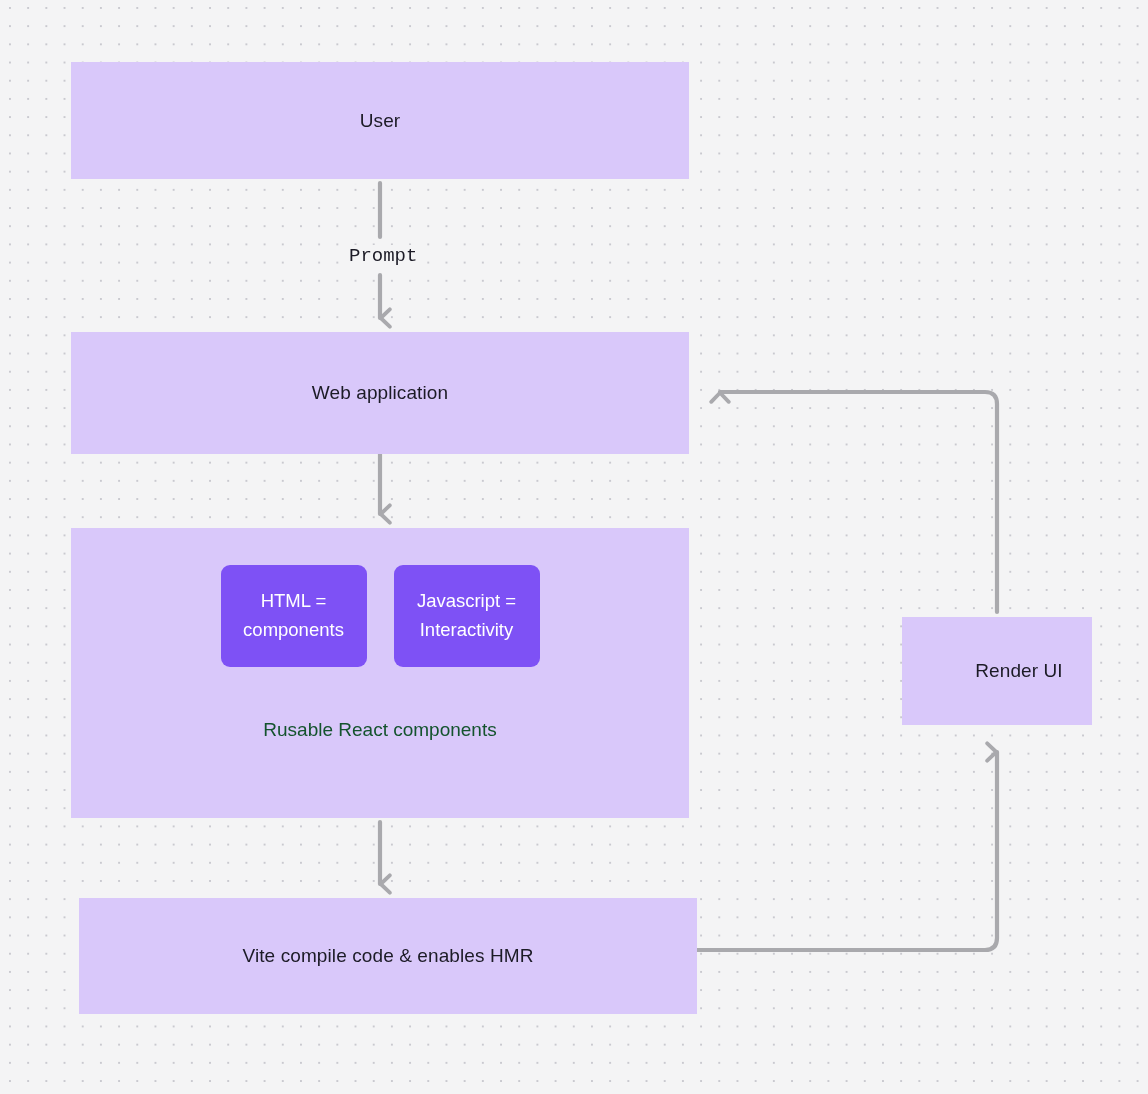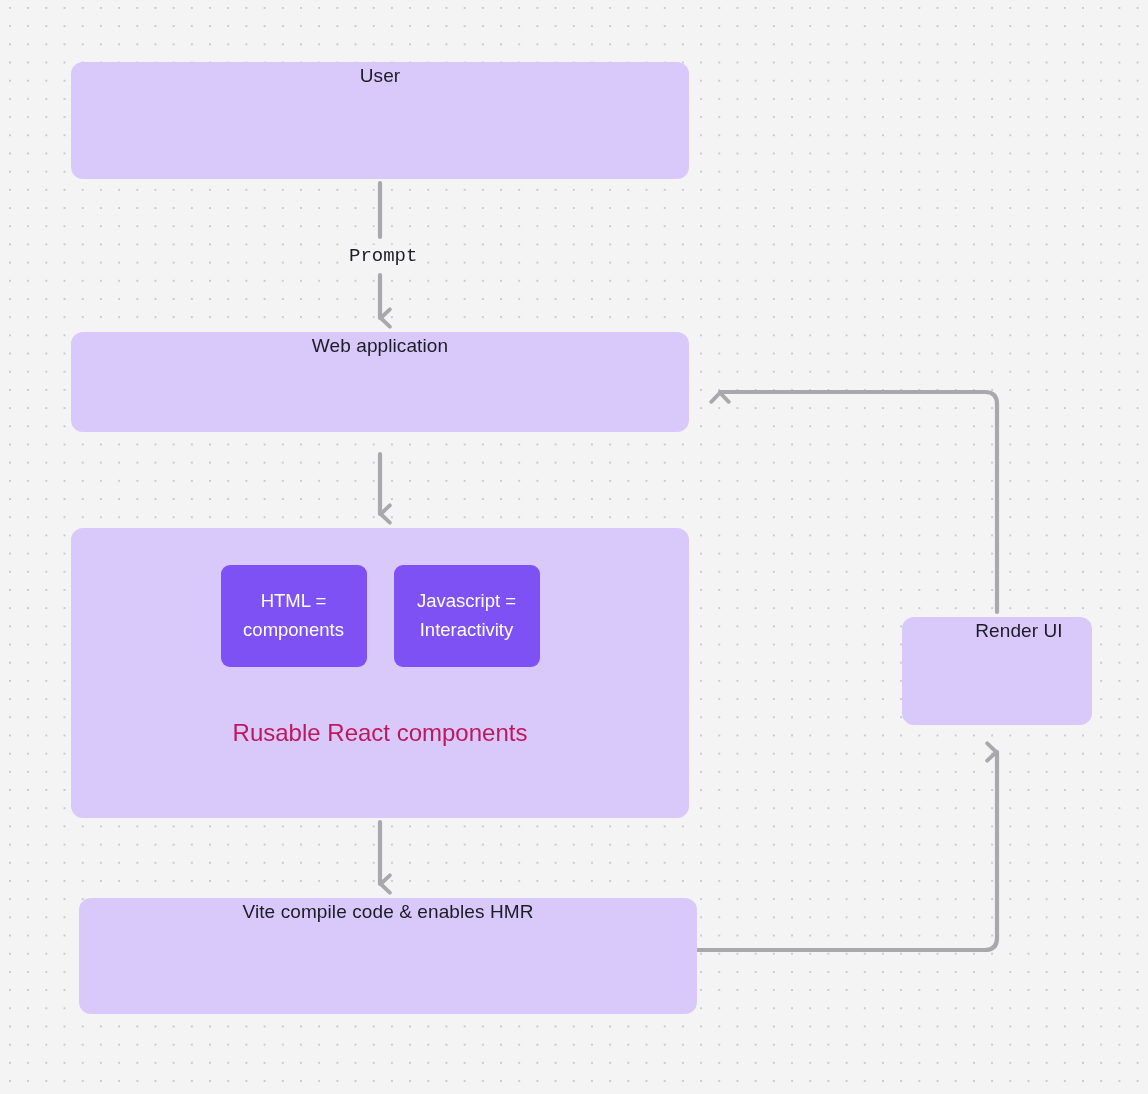--- a/index.html
+++ b/index.html
@@ -30,36 +30,37 @@
     top: 0;
     width: 1148px;
     height: 1094px;
     pointer-events: none;
   }
 
   .node {
     position: absolute;
     box-sizing: border-box;
     background: #d9c8fa;
-    border-radius: 12px;
+    border-radius: 0;
     display: flex;
+    align-items: center;
     justify-content: center;
   }
 
   .node-label {
     color: #1c1b26;
     font-size: 19px;
     line-height: 1.45;
     text-align: center;
     letter-spacing: 0.1px;
   }
 
   
   #node-user        { left: 71px;  top: 62px;  width: 618px; height: 117px; }
-  #node-webapp      { left: 71px;  top: 332px; width: 618px; height: 100px; }
+  #node-webapp      { left: 71px;  top: 332px; width: 618px; height: 122px; }
   #node-components  { left: 71px;  top: 528px; width: 618px; height: 290px;
                       display: block; }
   #node-vite        { left: 79px;  top: 898px; width: 618px; height: 116px; }
   #node-render      { left: 902px; top: 617px; width: 190px; height: 108px; padding-left: 44px; }
 
   
   .inner-row {
     position: absolute;
     left: 0;
     top: 37px;
@@ -83,22 +84,22 @@
     font-size: 18.5px;
     line-height: 1.55;
     text-align: center;
   }
   .caption {
     position: absolute;
     left: 0;
     top: 191px;
     width: 618px;
     text-align: center;
-    color: #be185d;
-    font-size: 24px;
+    color: #14532d;
+    font-size: 19px;
   }
 
   
   .edge-label {
     position: absolute;
     color: #1c1b26;
     font-size: 19px;
     background: #f4f4f5;
     padding: 0 7px;
     white-space: nowrap;

